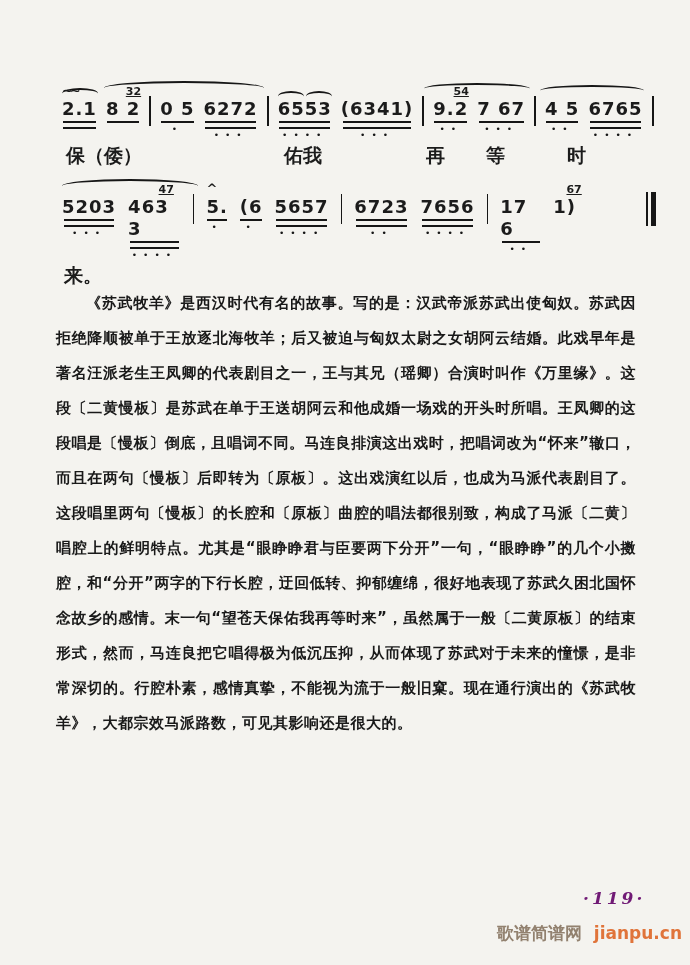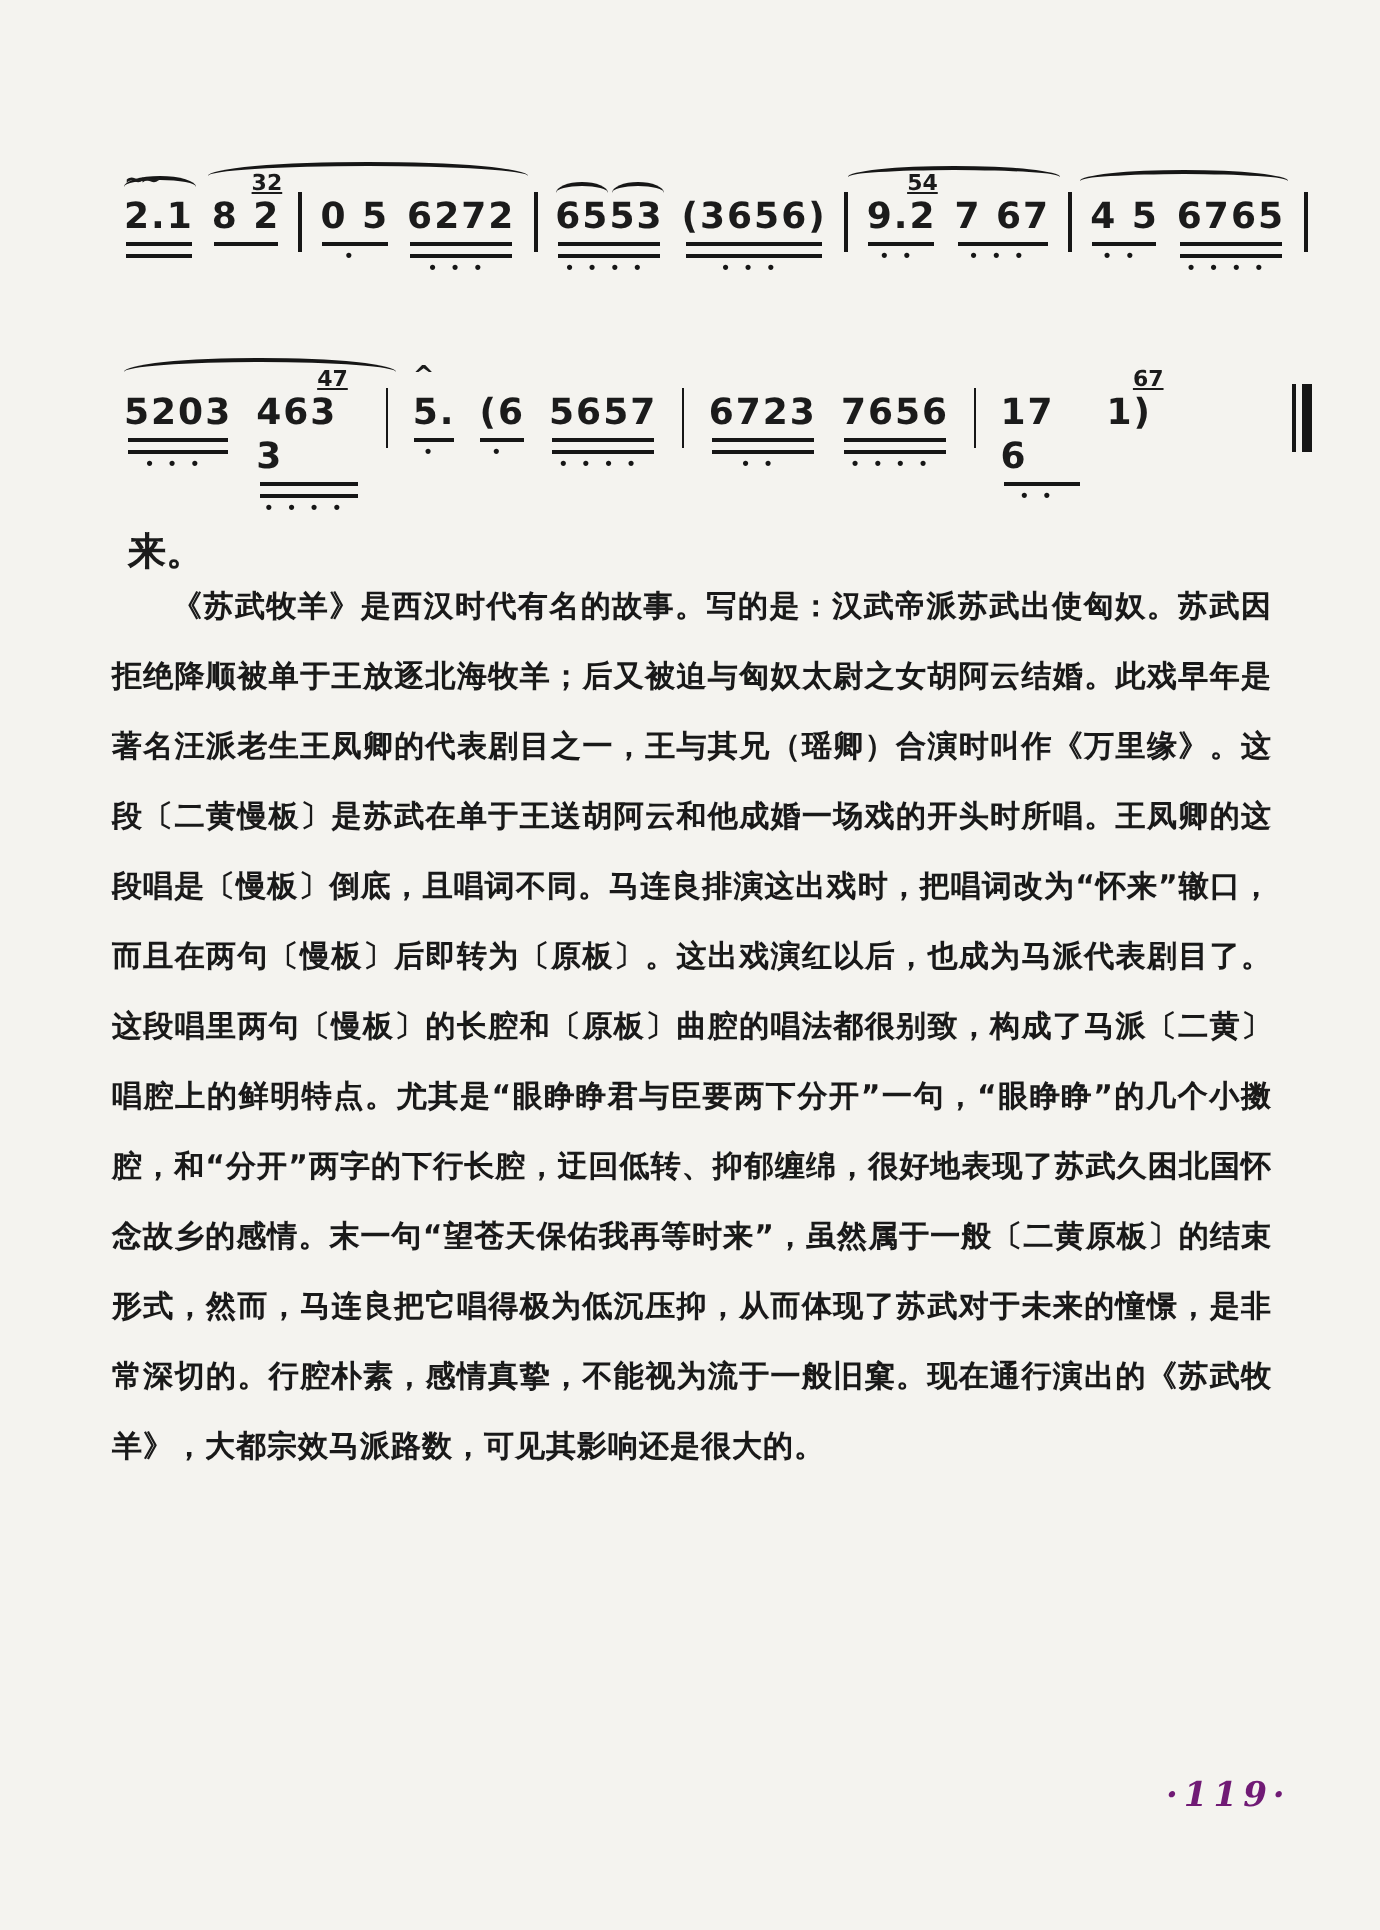--- a/index.html
+++ b/index.html
@@ -87,21 +87,21 @@
             <div class="u2"></div>
             <div class="dots">•••</div>
           </div>
           <div class="bar"></div>
           <div class="grp">
             <span class="num">6553</span>
             <div class="u2"></div>
             <div class="dots">••••</div>
           </div>
           <div class="grp">
-            <span class="num">(3656)</span>
+            <span class="num">(6341)</span>
             <div class="u2"></div>
             <div class="dots">•••</div>
           </div>
           <div class="bar"></div>
           <div class="grp">
             <span class="grace">54</span>
             <span class="num">9.2</span>
             <div class="u1"></div>
             <div class="dots">••</div>
           </div>
@@ -115,20 +115,27 @@
             <span class="num">4 5</span>
             <div class="u1"></div>
             <div class="dots">••</div>
           </div>
           <div class="grp">
             <span class="num">6765</span>
             <div class="u2"></div>
             <div class="dots">••••</div>
           </div>
           <div class="bar"></div>
+        </div>
+      <div class="lyrics">
+          <span class="ly0-0">保（倭）</span>
+          <span class="ly0-1">佑我</span>
+          <span class="ly0-2">再</span>
+          <span class="ly0-3">等</span>
+          <span class="ly0-4">时</span>
         </div>
     </div>
     <div class="mline line1">
       <div class="arc arcA"></div>
       <div class="grps">
           <div class="grp">
             <span class="num">5203</span>
             <div class="u2"></div>
             <div class="dots">•••</div>
           </div>
@@ -184,14 +191,18 @@
       <div class="lyrics">
           <span class="ly1-0">来。</span>
         </div>
     </div>
   </div>
 
   <p class="article">《苏武牧羊》是西汉时代有名的故事。写的是：汉武帝派苏武出使匈奴。苏武因拒绝降顺被单于王放逐北海牧羊；后又被迫与匈奴太尉之女胡阿云结婚。此戏早年是著名汪派老生王凤卿的代表剧目之一，王与其兄（瑶卿）合演时叫作《万里缘》。这段〔二黄慢板〕是苏武在单于王送胡阿云和他成婚一场戏的开头时所唱。王凤卿的这段唱是〔慢板〕倒底，且唱词不同。马连良排演这出戏时，把唱词改为“怀来”辙口，而且在两句〔慢板〕后即转为〔原板〕。这出戏演红以后，也成为马派代表剧目了。这段唱里两句〔慢板〕的长腔和〔原板〕曲腔的唱法都很别致，构成了马派〔二黄〕唱腔上的鲜明特点。尤其是“眼睁睁君与臣要两下分开”一句，“眼睁睁”的几个小擞腔，和“分开”两字的下行长腔，迂回低转、抑郁缠绵，很好地表现了苏武久困北国怀念故乡的感情。末一句“望苍天保佑我再等时来”，虽然属于一般〔二黄原板〕的结束形式，然而，马连良把它唱得极为低沉压抑，从而体现了苏武对于未来的憧憬，是非常深切的。行腔朴素，感情真挚，不能视为流于一般旧窠。现在通行演出的《苏武牧羊》，大都宗效马派路数，可见其影响还是很大的。</p>
 
   <div class="pagenum">·119·</div>
 
+  <div class="watermark">
+    <span class="wm-name">歌谱简谱网</span>
+    <span class="wm-url">jianpu.cn</span>
+  </div>
 
 </div>
 
 </body></html>

